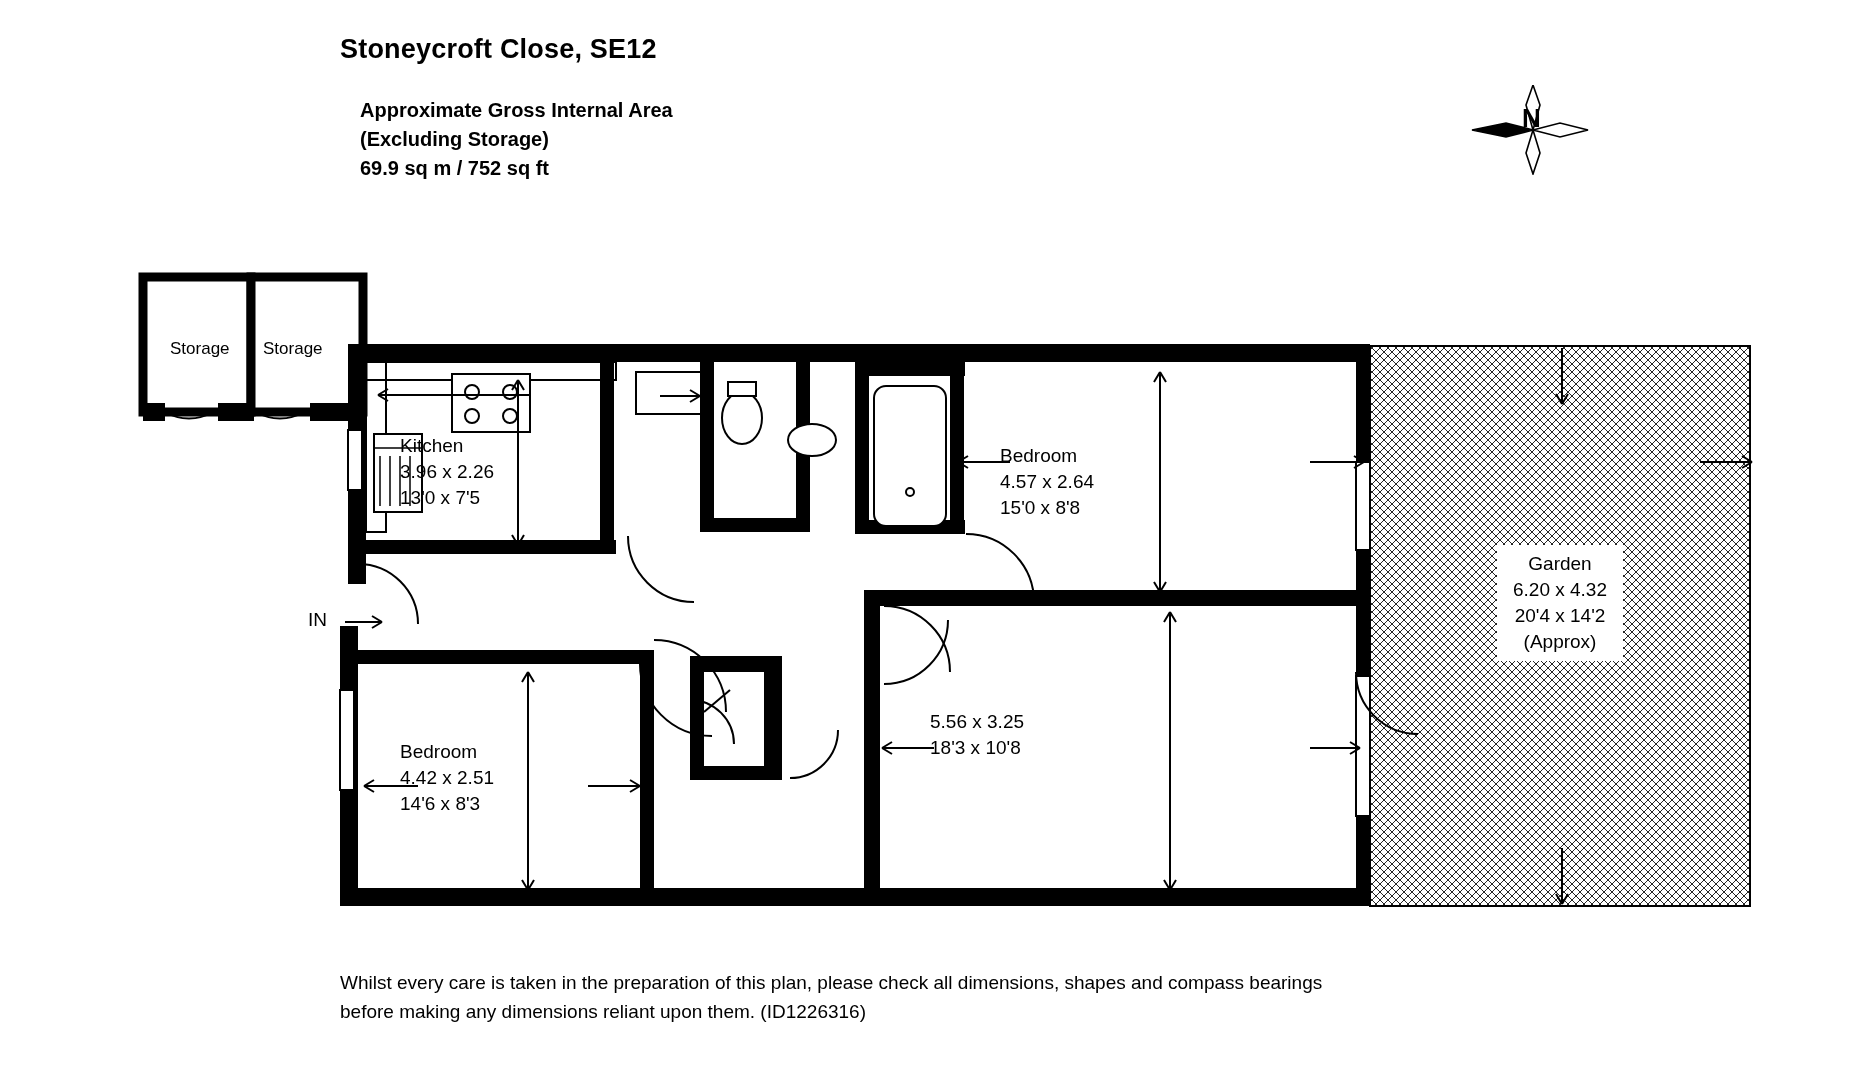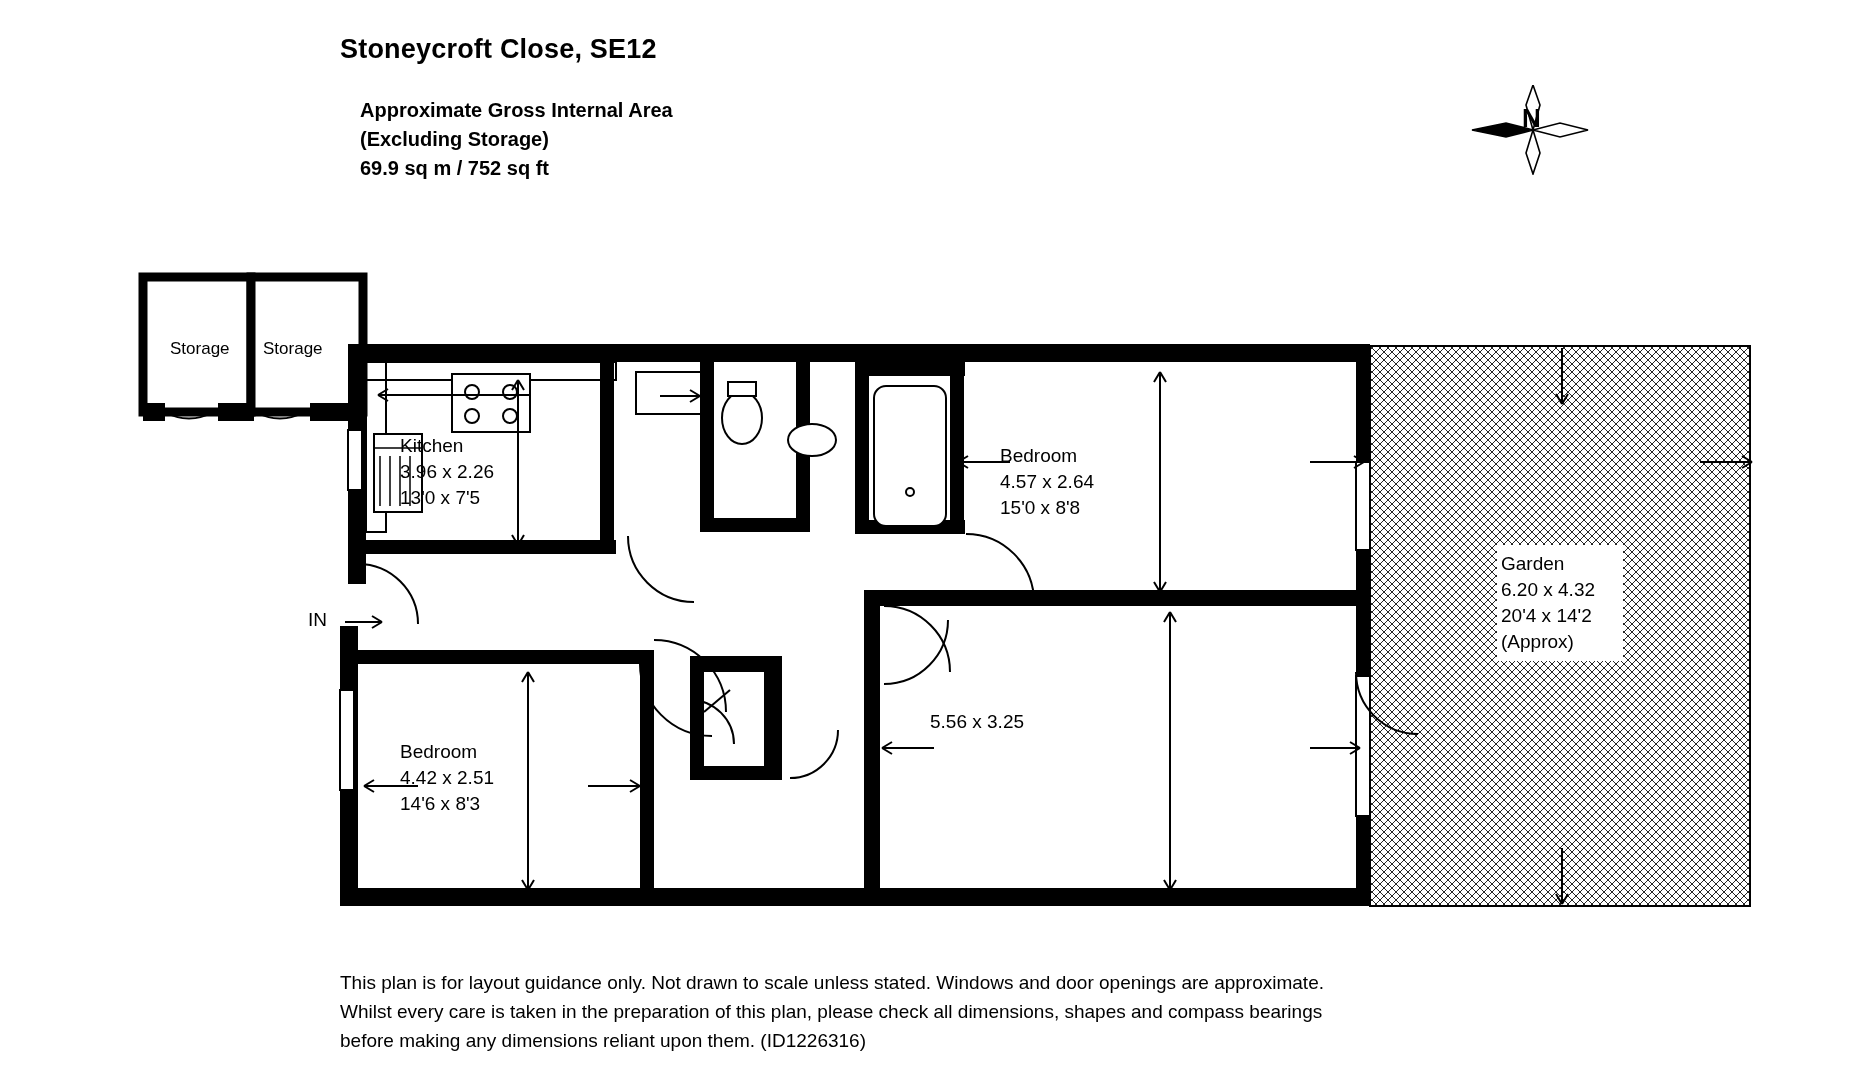--- a/index.html
+++ b/index.html
@@ -87,21 +87,21 @@
     white-space: nowrap;
   }
 
   
   .garden-box {
     position: absolute;
     left: 1497px;
     top: 545px;
     width: 118px;
     background: #ffffff;
-    text-align: left;
+    text-align: center;
     font-size: 19px;
     line-height: 26px;
     padding: 6px 4px;
     box-sizing: content-box;
   }
 
   
   .footer {
     position: absolute;
     left: 340px;
@@ -332,30 +332,30 @@
   </div>
 
   <div class="room-label" style="left:400px; top:739px; width:250px;">
     <div class="rl-name">Bedroom</div>
     <div class="rl-dim">4.42 x 2.51</div>
     <div class="rl-dim">14'6 x 8'3</div>
   </div>
 
   <div class="room-label" style="left:930px; top:709px; width:320px;">
     <div class="rl-dim">5.56 x 3.25</div>
+    <div class="rl-dim">18'3 x 10'8</div>
   </div>
 
   <div class="garden-box">
     <div>Garden</div>
     <div>6.20 x 4.32</div>
     <div>20'4 x 14'2</div>
     <div>(Approx)</div>
   </div>
 
   <div class="in-label" style="left:308px; top:609px;">IN</div>
 
   <div class="footer">
-    <div>This plan is for layout guidance only. Not drawn to scale unless stated. Windows and door openings are approximate.</div>
     <div>Whilst every care is taken in the preparation of this plan, please check all dimensions, shapes and compass bearings</div>
     <div>before making any dimensions reliant upon them. (ID1226316)</div>
   </div>
 
 </div>
 
 </body></html>

